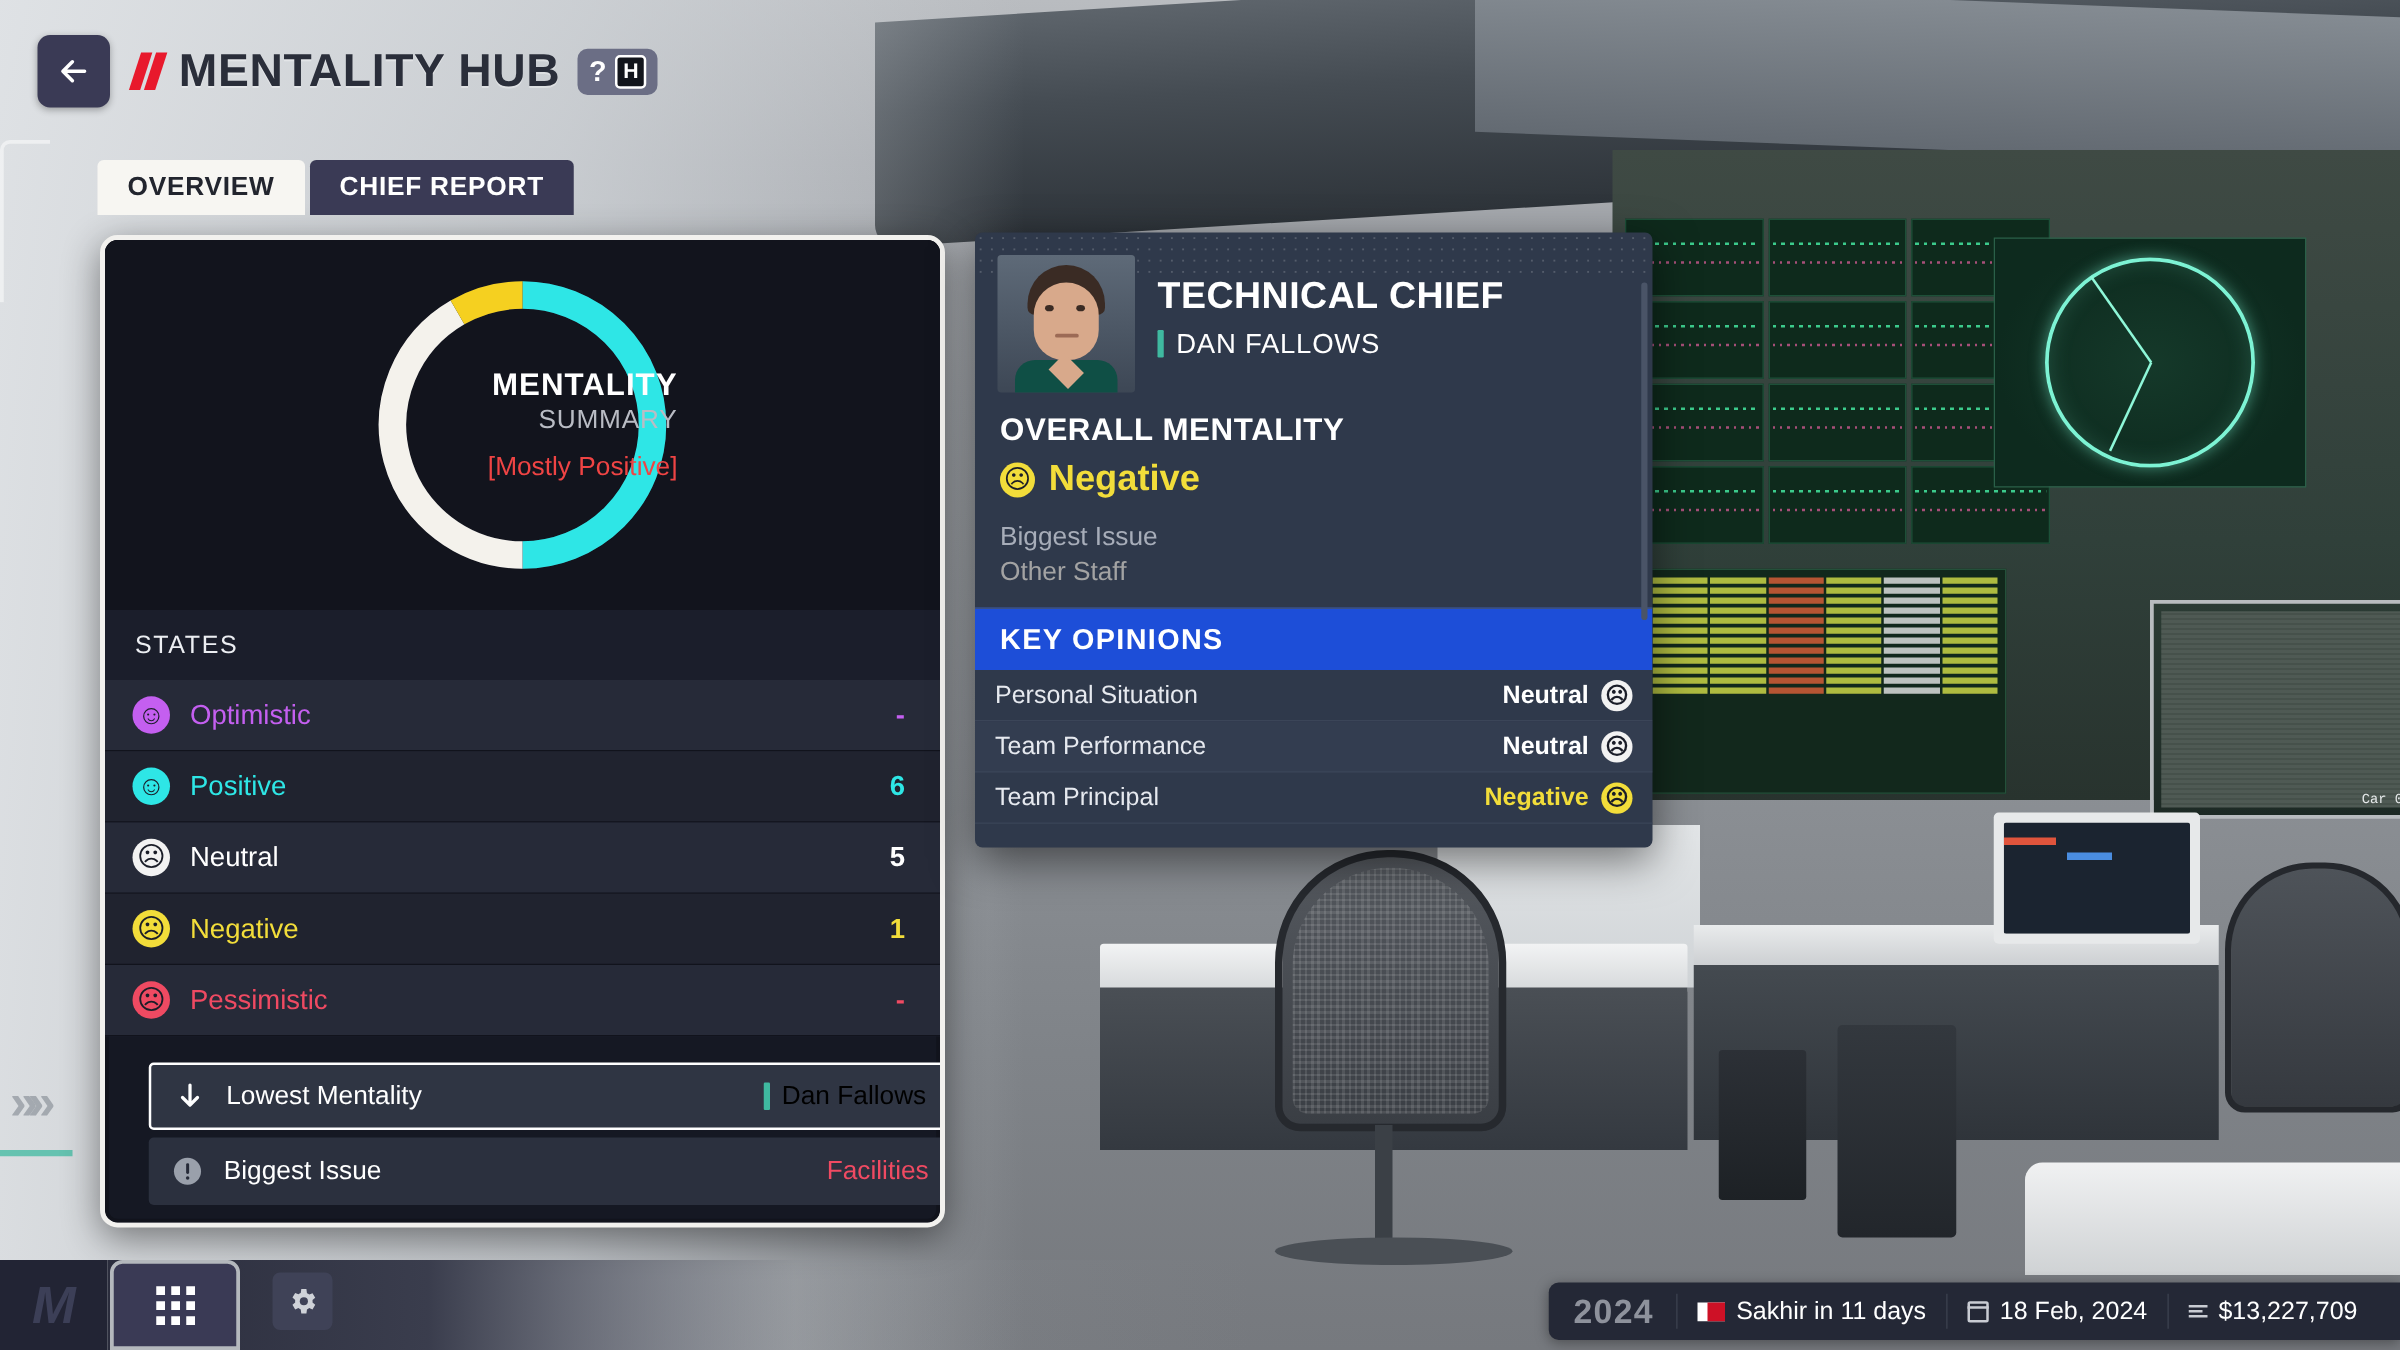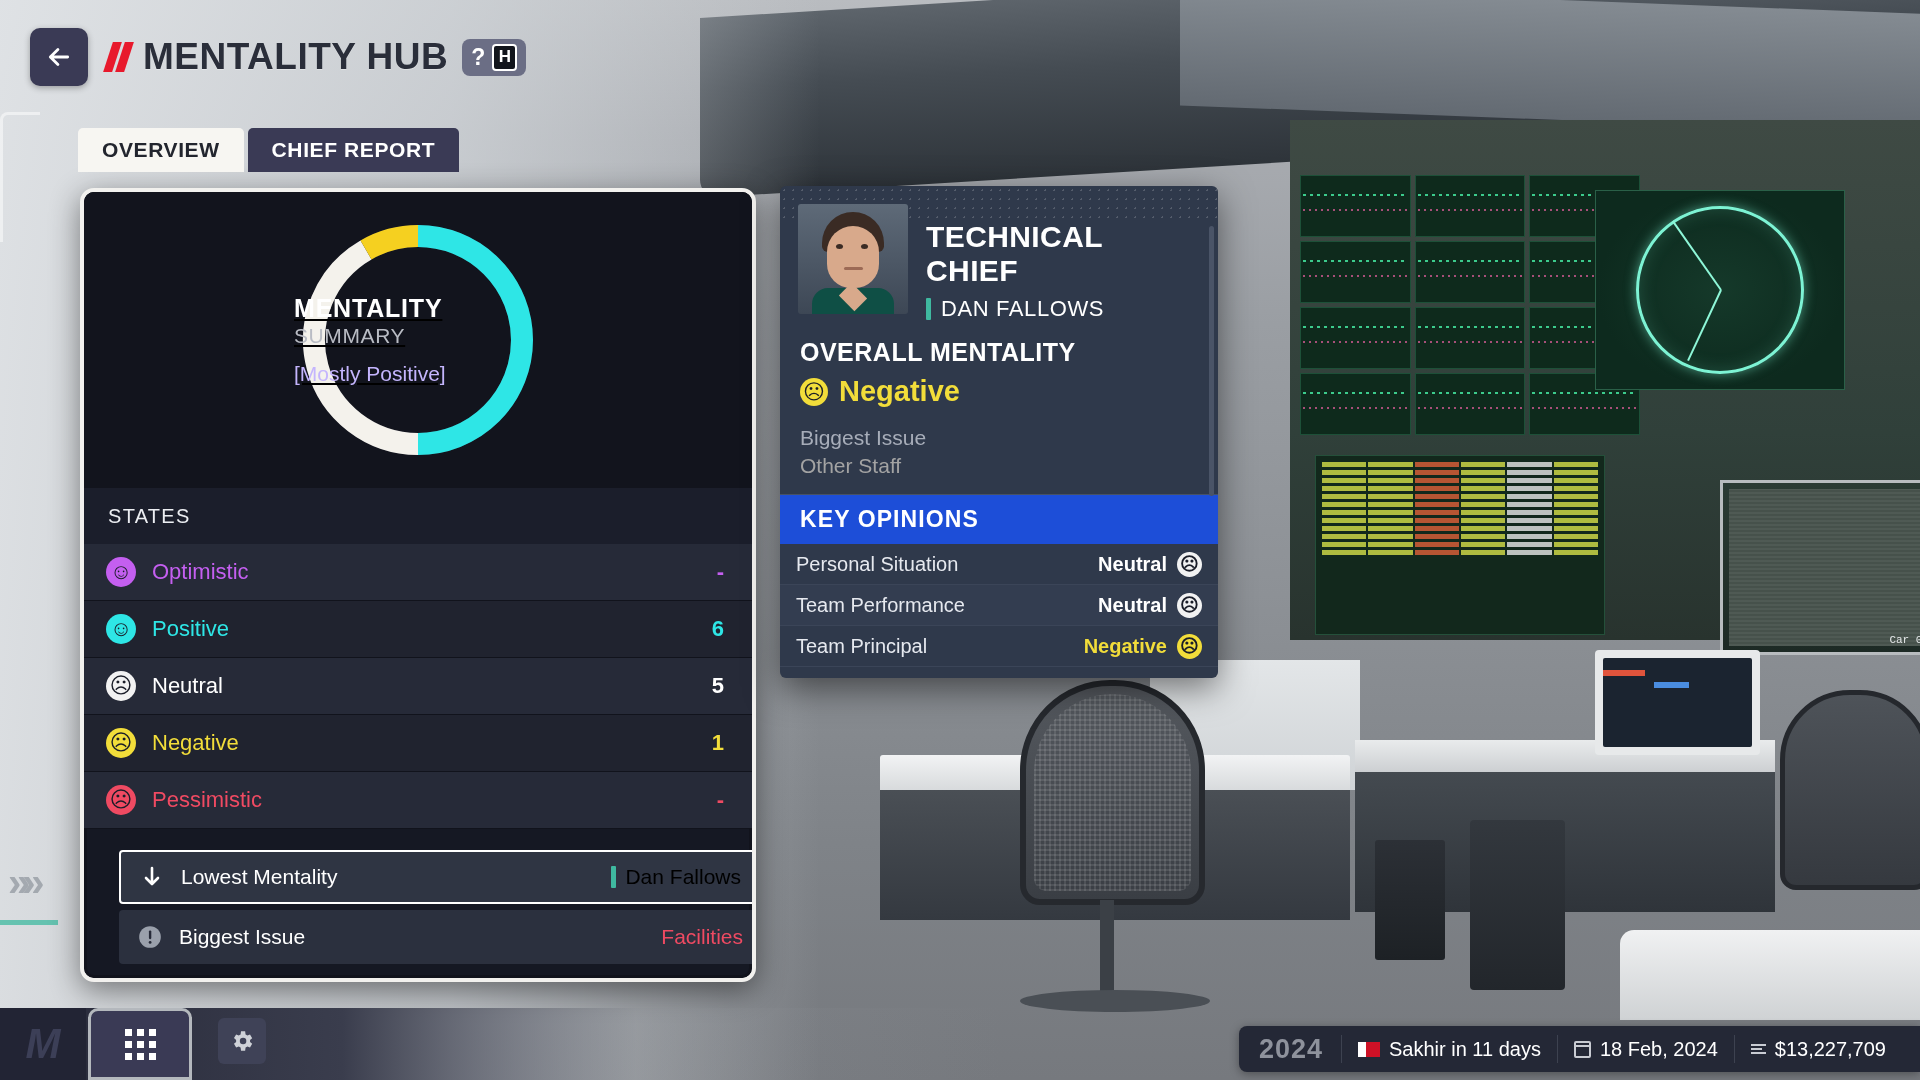--- a/index.html
+++ b/index.html
@@ -221,25 +221,25 @@
   }
   .panel-inner { position: absolute; inset: 0; border: 3px solid #11131c; border-radius: 10px; }
 
   .donut-area {
     position: absolute; left: 0; top: 0; width: 100%; height: 296px;
     background: #12141d; display: flex; align-items: center; justify-content: center;
   }
   .donut-wrap { position: relative; width: 248px; height: 248px; }
   .donut-center {
     position: absolute; inset: 0; display: flex; flex-direction: column;
-    align-items: flex-start; justify-content: center; text-align: center; text-decoration: underline;
+    align-items: flex-end; justify-content: center; text-align: center;
   }
   .dc-title { color: #ffffff; font-size: 25px; font-weight: bold; letter-spacing: .8px; }
   .dc-sub { color: #b9bcc4; font-size: 21px; letter-spacing: .6px; margin-top: 1px; }
-  .dc-state { color: #c4b5fd; font-size: 21px; margin-top: 14px; }
+  .dc-state { color: #ef4444; font-size: 21px; margin-top: 14px; }
 
   .states-head {
     position: absolute; left: 0; top: 296px; width: 100%; height: 56px;
     display: flex; align-items: center; padding-left: 24px;
     background: #1b1e2b;
   }
   .states-head span { color: #eceef2; font-size: 20px; letter-spacing: 1.3px; }
 
   .state-list { position: absolute; left: 0; top: 352px; width: 100%; }
   .state-row {
@@ -265,21 +265,21 @@
   .foot-icon {
     width: 30px; height: 30px; margin-right: 14px; flex: 0 0 auto;
     display: flex; align-items: center; justify-content: center;
   }
   .foot-label { color: #ffffff; font-size: 21px; flex: 1; }
   .foot-val { font-size: 21px; display: flex; align-items: center; gap: 9px; }
   .name-bar { width: 5px; height: 22px; background: #3fb9a0; border-radius: 1px; }
 
   
   .card {
-    position: absolute; left: 780px; top: 186px; width: 438px; height: 492px;
+    position: absolute; left: 780px; top: 186px; width: 542px; height: 492px;
     background: #2f394b; border-radius: 6px; z-index: 25;
     box-shadow: 0 10px 34px rgba(0,0,0,.5);
     overflow: hidden;
   }
   .card-dots {
     position: absolute; left: 0; top: 0; width: 100%; height: 34px;
     background-image: radial-gradient(rgba(255,255,255,.22) 1px, transparent 1px);
     background-size: 9px 9px; opacity: .8;
   }
   .card-head { position: relative; display: flex; padding: 18px 20px 10px 18px; gap: 18px; }

